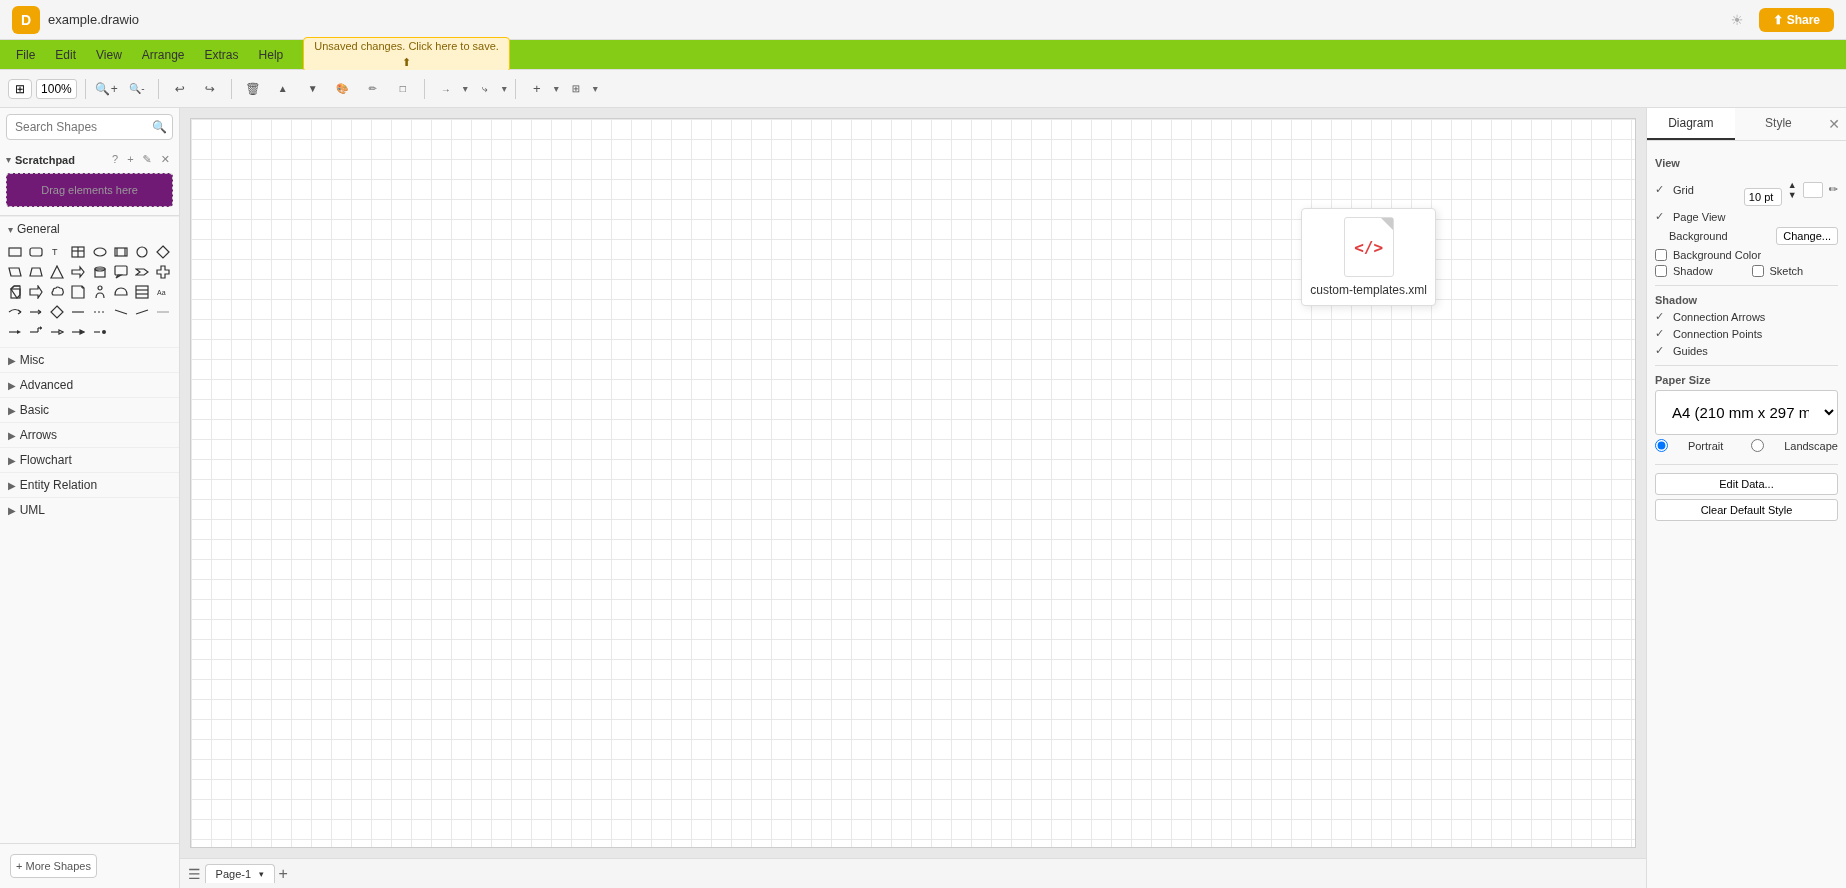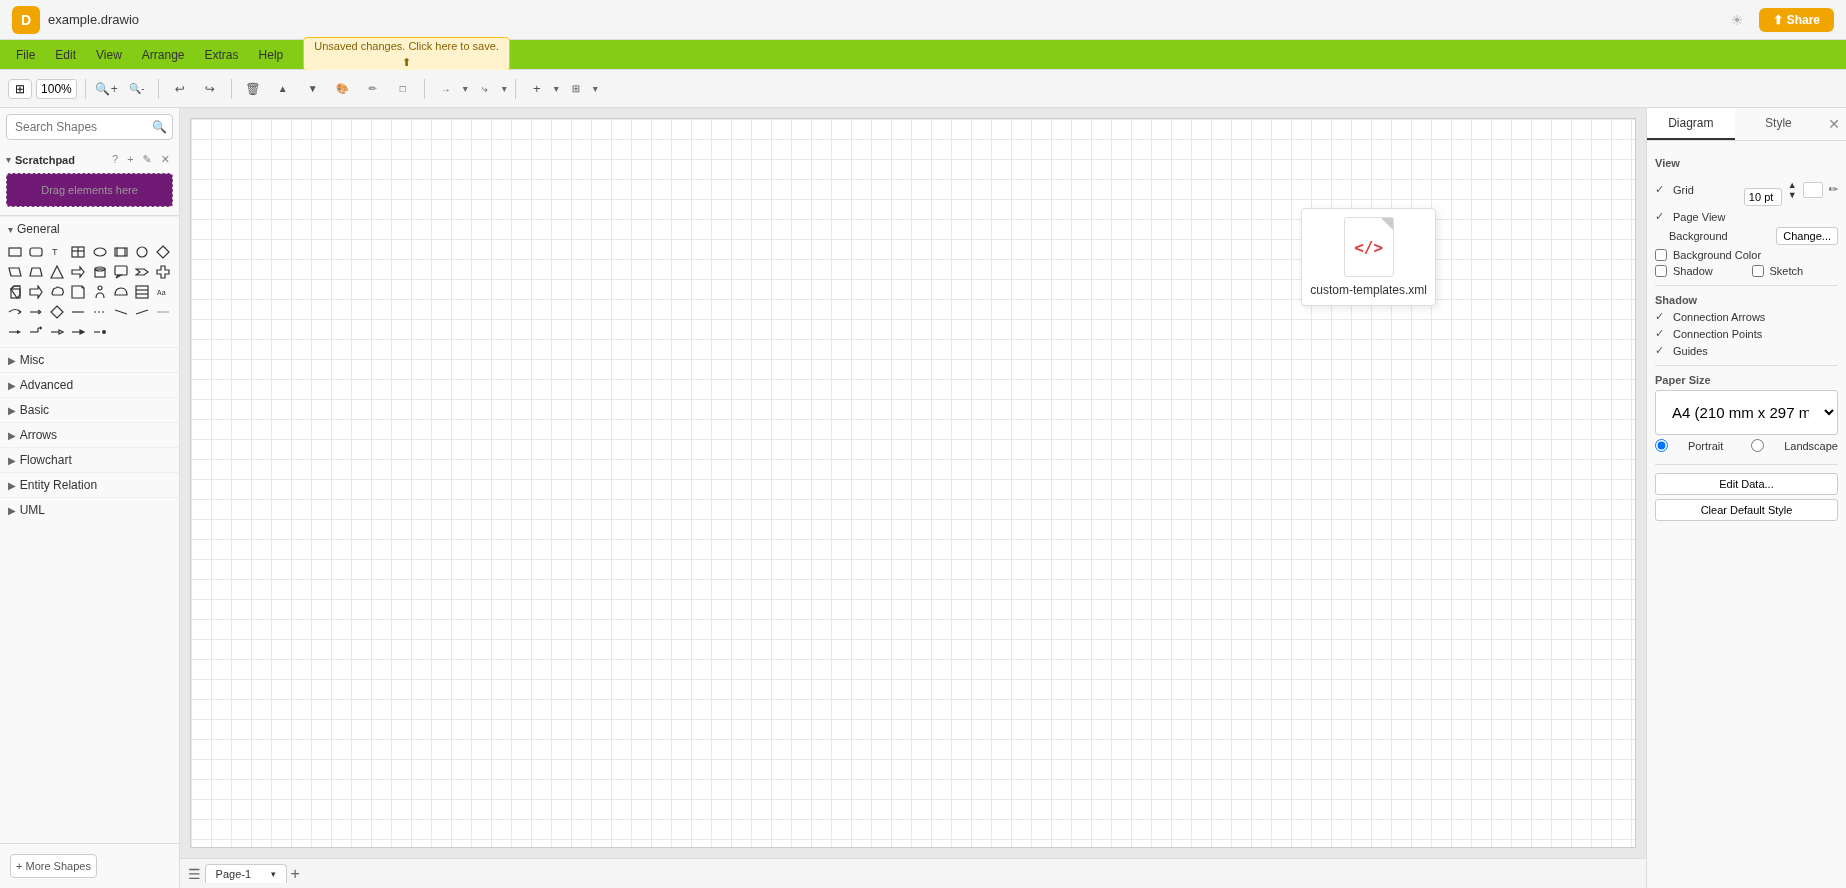--- a/index.html
+++ b/index.html
@@ -51,21 +51,21 @@
 
     
     #more-shapes-btn { margin: 6px; background: white; border: 1px solid #ccc; border-radius: 4px; padding: 5px; font-size: 11px; color: #555; cursor: pointer; display: flex; align-items: center; justify-content: center; gap: 4px; }
 
     
     #canvas-area { flex: 1; background: #e8e8e8; position: relative; overflow: hidden; display: flex; flex-direction: column; }
     #canvas { flex: 1; background: white; margin: 10px; border: 1px solid #ccc; position: relative; overflow: hidden; background-image: linear-gradient(#e8e8e8 1px, transparent 1px), linear-gradient(90deg, #e8e8e8 1px, transparent 1px); background-size: 20px 20px; background-color: white; }
 
     
     #page-tabs { height: 30px; background: #f5f5f5; border-top: 1px solid #ddd; display: flex; align-items: center; padding: 0 8px; gap: 4px; }
-    .page-tab { display: flex; align-items: center; gap: 20px; padding: 3px 10px; background: white; border: 1px solid #ccc; border-radius: 4px 4px 0 0; font-size: 11px; color: #333; cursor: pointer; }
+    .page-tab { display: flex; align-items: center; gap: 8px; padding: 3px 10px; background: white; border: 1px solid #ccc; border-radius: 4px 4px 0 0; font-size: 11px; color: #333; cursor: pointer; }
     .page-tab.active { background: #fff; border-bottom: none; }
     #page-menu-btn { font-size: 14px; color: #666; cursor: pointer; }
     #add-page-btn { font-size: 16px; color: #666; cursor: pointer; }
 
     
     #right-panel { width: 200px; background: #f9f9f9; border-left: 1px solid #ddd; display: flex; flex-direction: column; overflow: hidden; }
     #panel-tabs { display: flex; border-bottom: 1px solid #ddd; }
     .panel-tab { flex: 1; padding: 8px; text-align: center; font-size: 12px; cursor: pointer; color: #555; border-bottom: 2px solid transparent; }
     .panel-tab.active { color: #333; border-bottom: 2px solid #333; background: white; }
     #panel-close { padding: 8px 6px; cursor: pointer; color: #888; font-size: 14px; }

